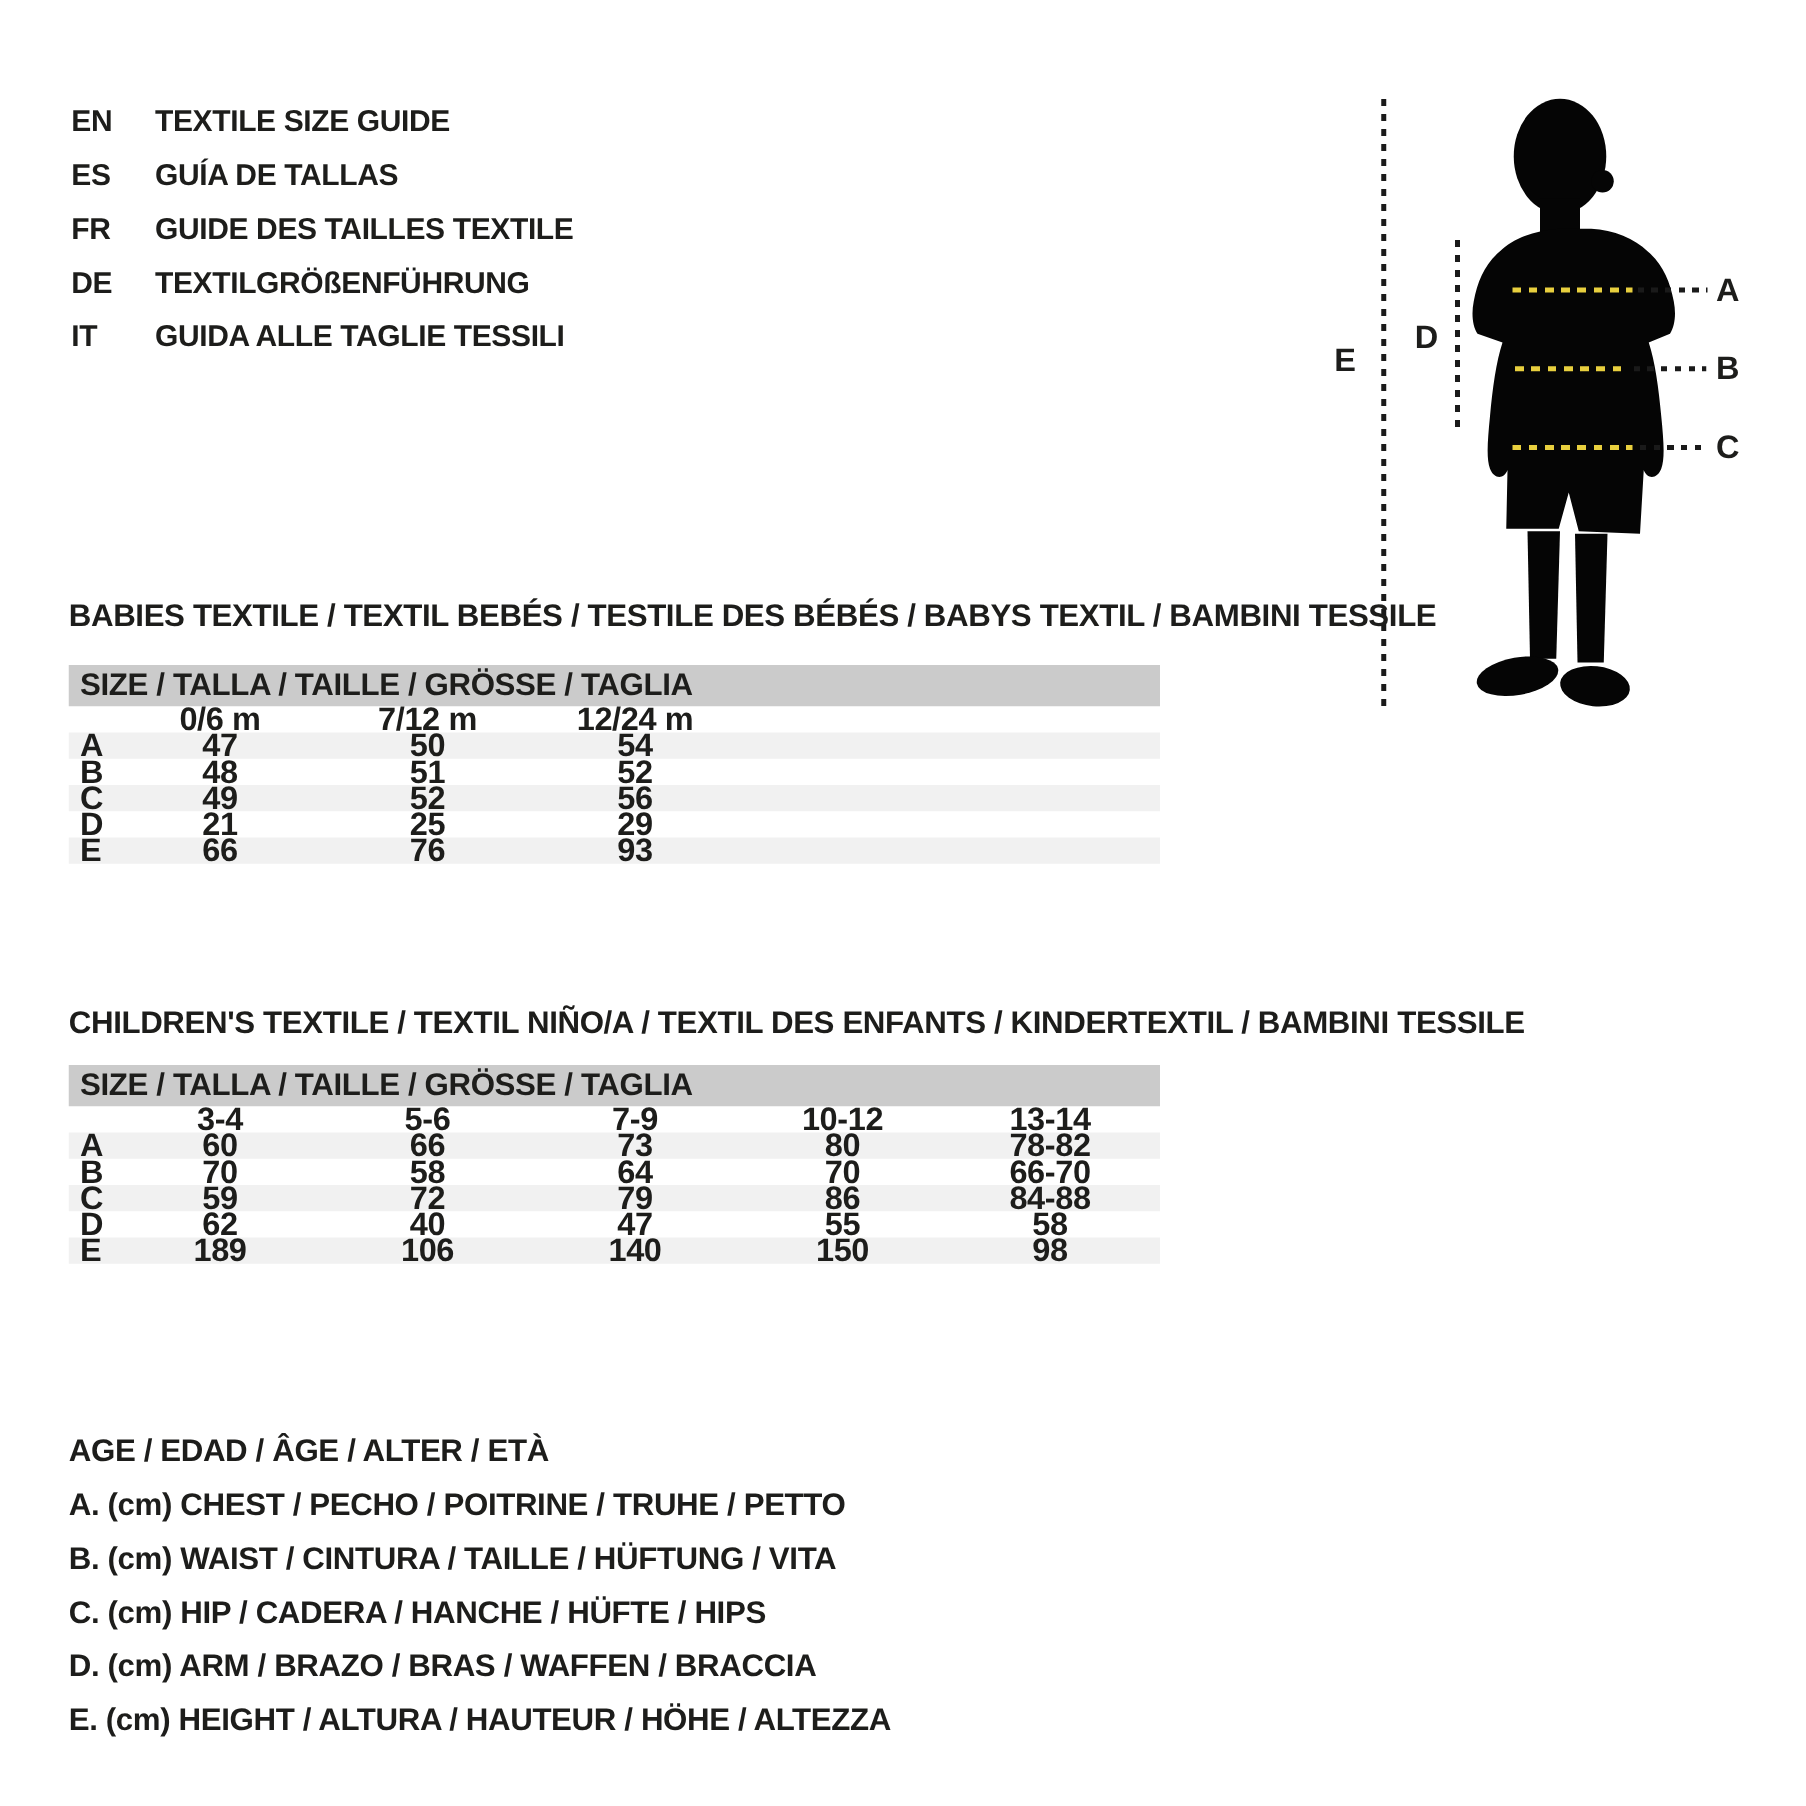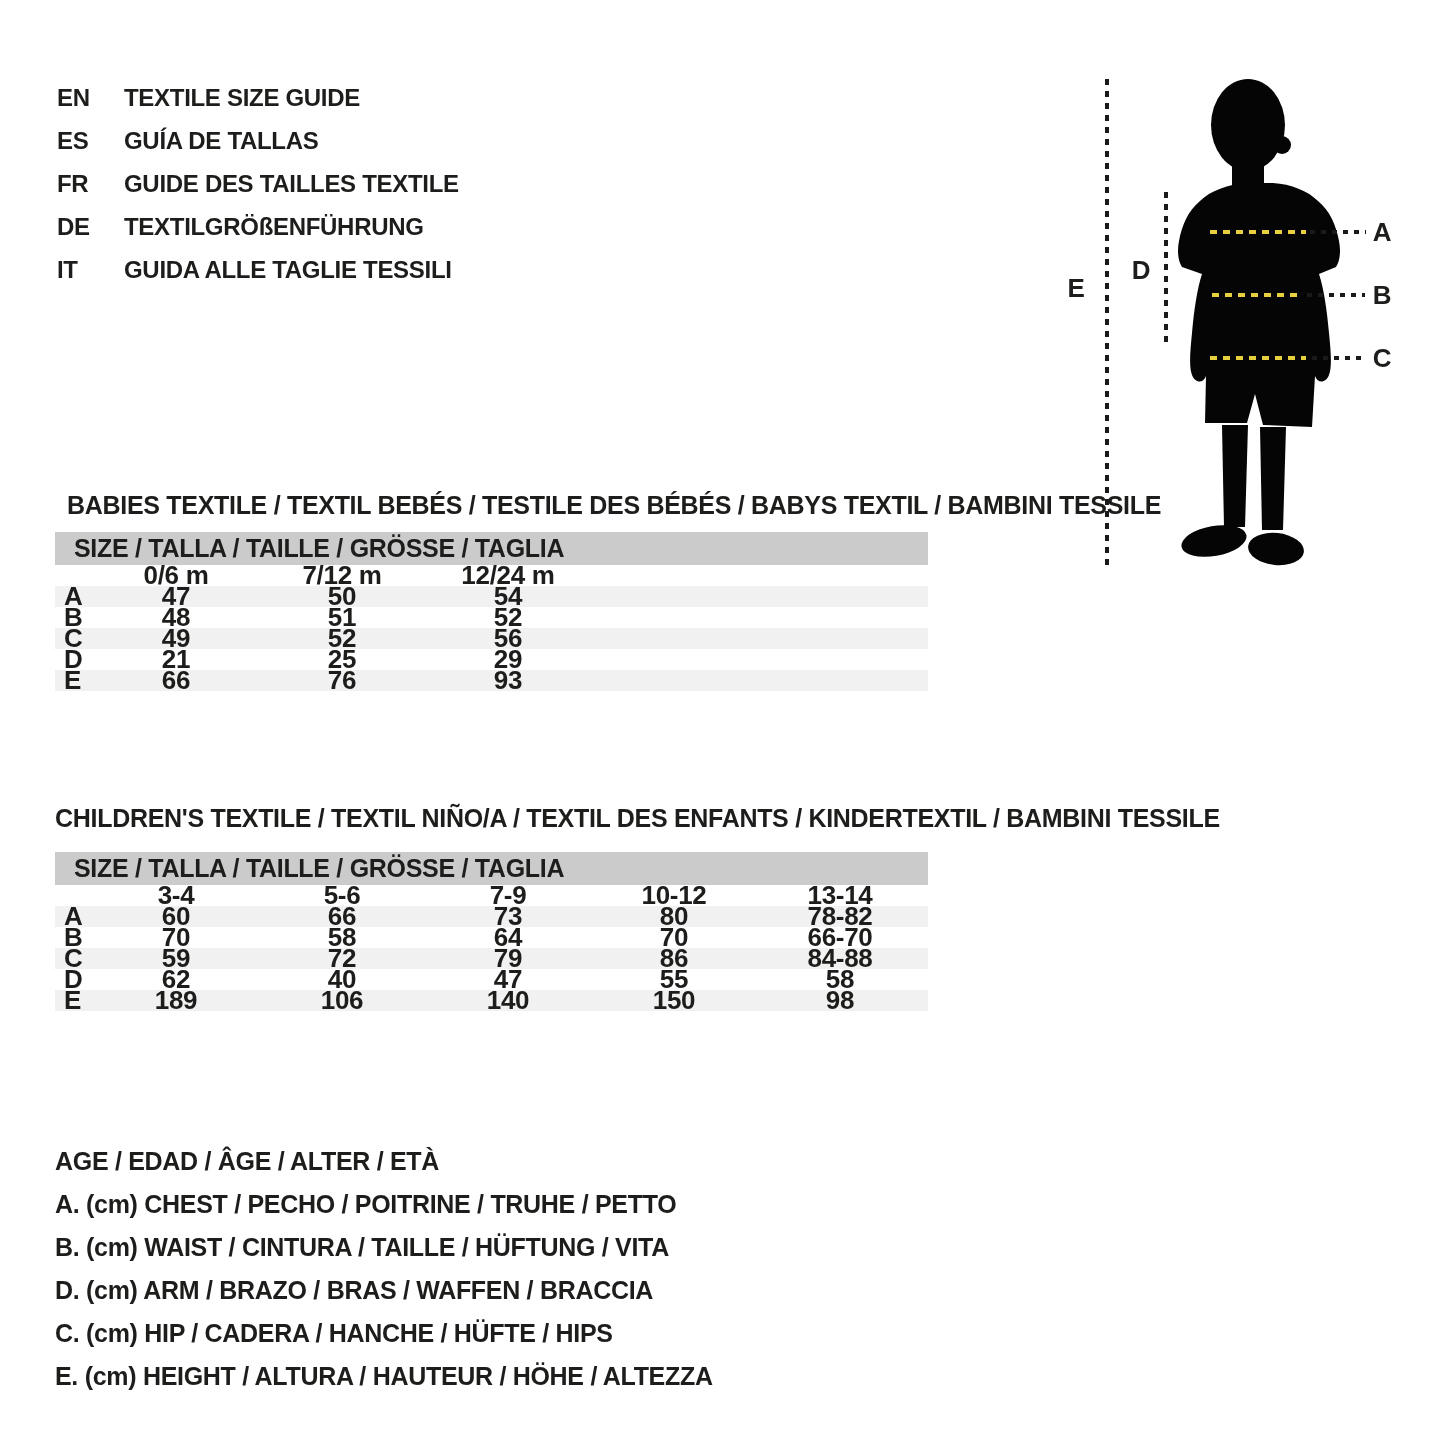--- a/index.html
+++ b/index.html
@@ -14,21 +14,21 @@
   
   .languages{left:57px;top:76px;}
   .lang-row{display:flex;height:43px;align-items:center;font-size:24px;}
   .lang-code{width:67px;}
 
   
   .section-title{left:55px;font-size:25px;white-space:nowrap;}
 
   
   .sg-table{left:55px;width:873px;font-size:26px;}
-  .size-bar{background:#cbcbcb;height:33px;display:flex;align-items:center;padding-left:19px;font-size:25px;}
+  .size-bar{background:#cbcbcb;height:33px;display:flex;align-items:center;padding-left:9px;font-size:25px;}
   .thead,.trow{display:flex;height:21px;align-items:center;}
   .rlabel{width:38px;padding-left:9px;box-sizing:border-box;}
   .cell{width:166px;text-align:center;}
   .tbody .trow:nth-child(odd){background:#f1f1f1;}
 
   
   .legend{left:55px;top:1140px;}
   .legend-row{height:43px;display:flex;align-items:center;font-size:25px;white-space:nowrap;}
 
   
@@ -109,21 +109,21 @@
   <div class="abs ydash" style="left:1210px;top:356px;width:96px;"></div>
   <div class="abs bdots" style="left:1312px;top:356px;width:54px;"></div>
 
   <span class="abs mlabel" style="left:1382px;top:232px;">A</span>
   <span class="abs mlabel" style="left:1382px;top:295px;">B</span>
   <span class="abs mlabel" style="left:1382px;top:358px;">C</span>
   <span class="abs mlabel" style="left:1141px;top:270px;">D</span>
   <span class="abs mlabel" style="left:1076px;top:288px;">E</span>
 </figure>
 
-<h2 class="abs section-title" style="top:479px;margin:12px;font-size:25px;">BABIES TEXTILE / TEXTIL BEBÉS / TESTILE DES BÉBÉS / BABYS TEXTIL / BAMBINI TESSILE</h2>
+<h2 class="abs section-title" style="top:479px;margin:0;font-size:25px;">BABIES TEXTILE / TEXTIL BEBÉS / TESTILE DES BÉBÉS / BABYS TEXTIL / BAMBINI TESSILE</h2>
 
 <div class="abs sg-table" style="top:532px;">
   <div class="size-bar">SIZE / TALLA / TAILLE / GRÖSSE / TAGLIA</div>
   <div class="thead">
       <div class="rlabel"></div>
       <div class="cell">0/6 m</div>
       <div class="cell">7/12 m</div>
       <div class="cell">12/24 m</div>
     </div>
   <div class="tbody">
@@ -213,16 +213,16 @@
         <div class="cell">150</div>
         <div class="cell">98</div>
       </div>
     </div>
 </div>
 
 <section class="abs legend">
   <div class="legend-row">AGE / EDAD / ÂGE / ALTER / ETÀ</div>
   <div class="legend-row">A. (cm) CHEST / PECHO / POITRINE / TRUHE / PETTO</div>
   <div class="legend-row">B. (cm) WAIST / CINTURA / TAILLE / HÜFTUNG / VITA</div>
+  <div class="legend-row">C. (cm) HIP / CADERA / HANCHE / HÜFTE / HIPS</div>
   <div class="legend-row">D. (cm) ARM / BRAZO / BRAS / WAFFEN / BRACCIA</div>
-  <div class="legend-row">C. (cm) HIP / CADERA / HANCHE / HÜFTE / HIPS</div>
   <div class="legend-row">E. (cm) HEIGHT / ALTURA / HAUTEUR / HÖHE / ALTEZZA</div>
 </section>
 
 </body></html>

